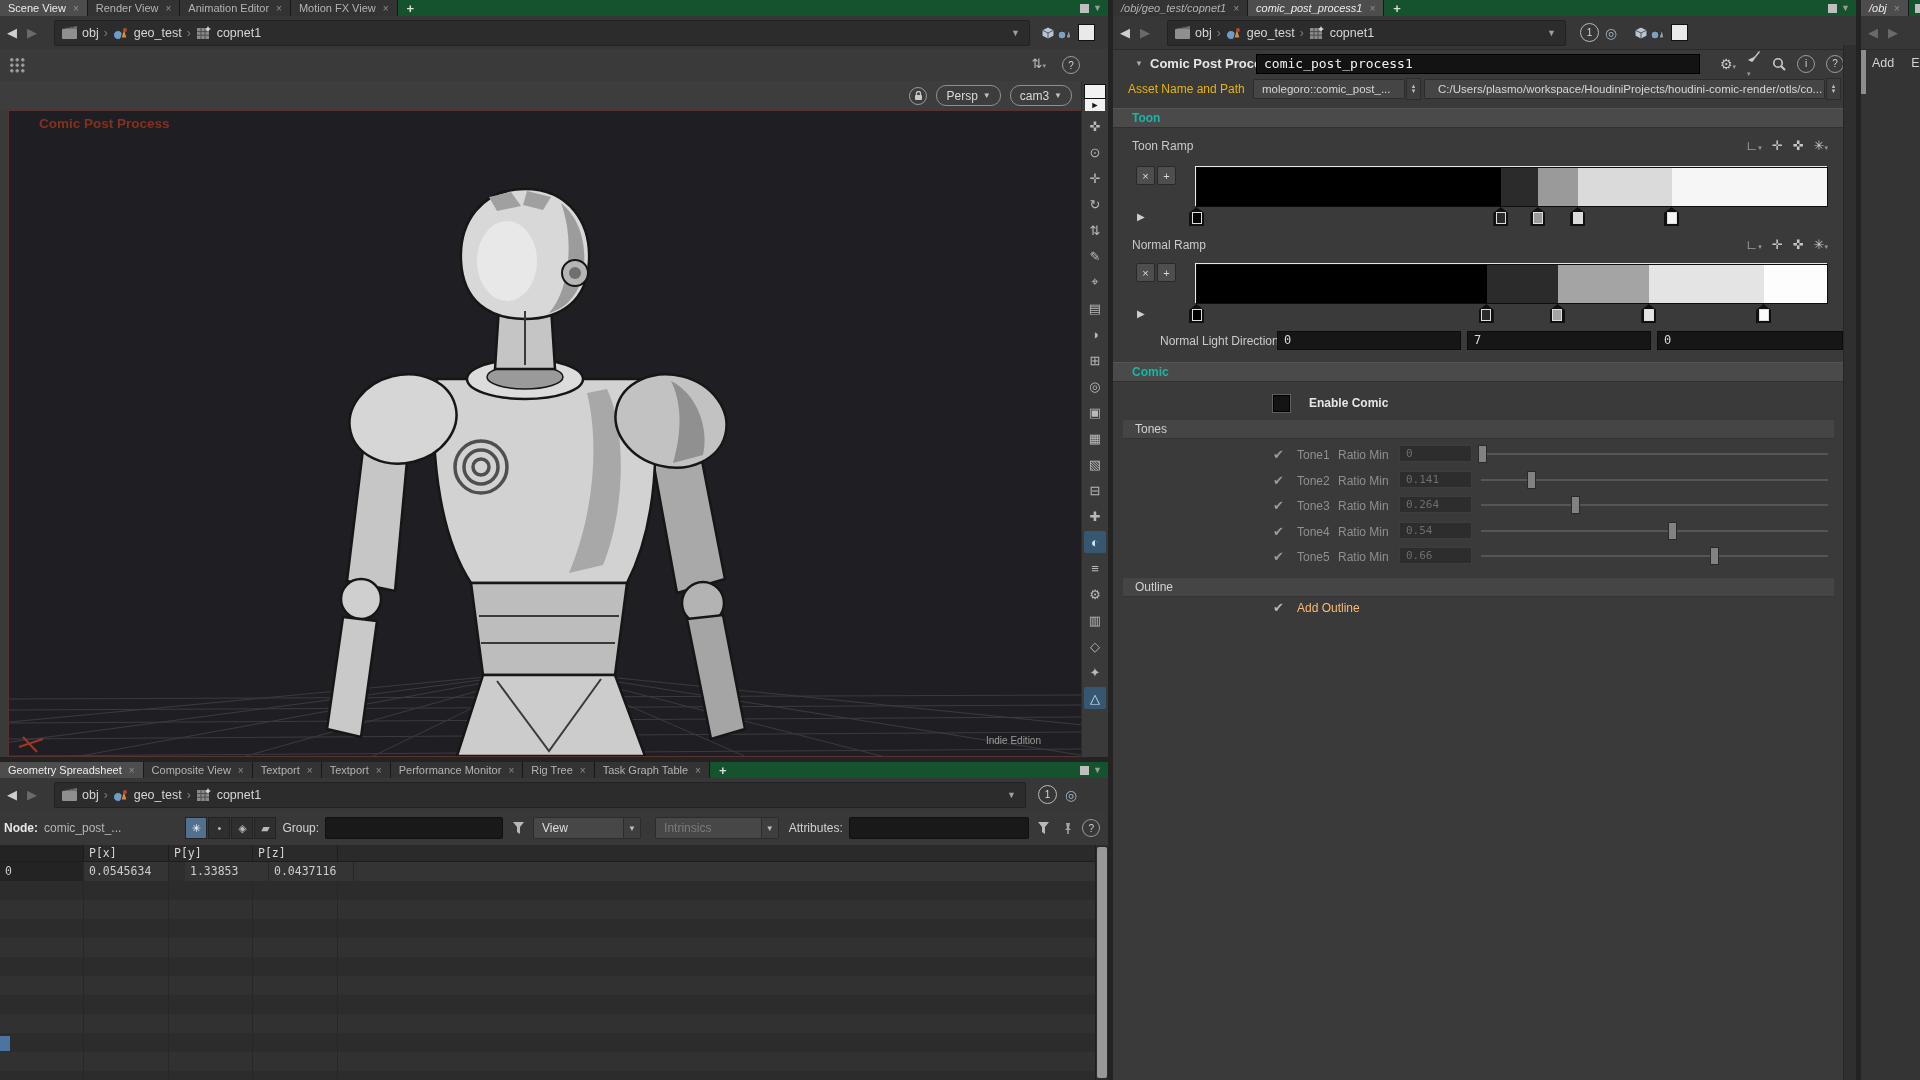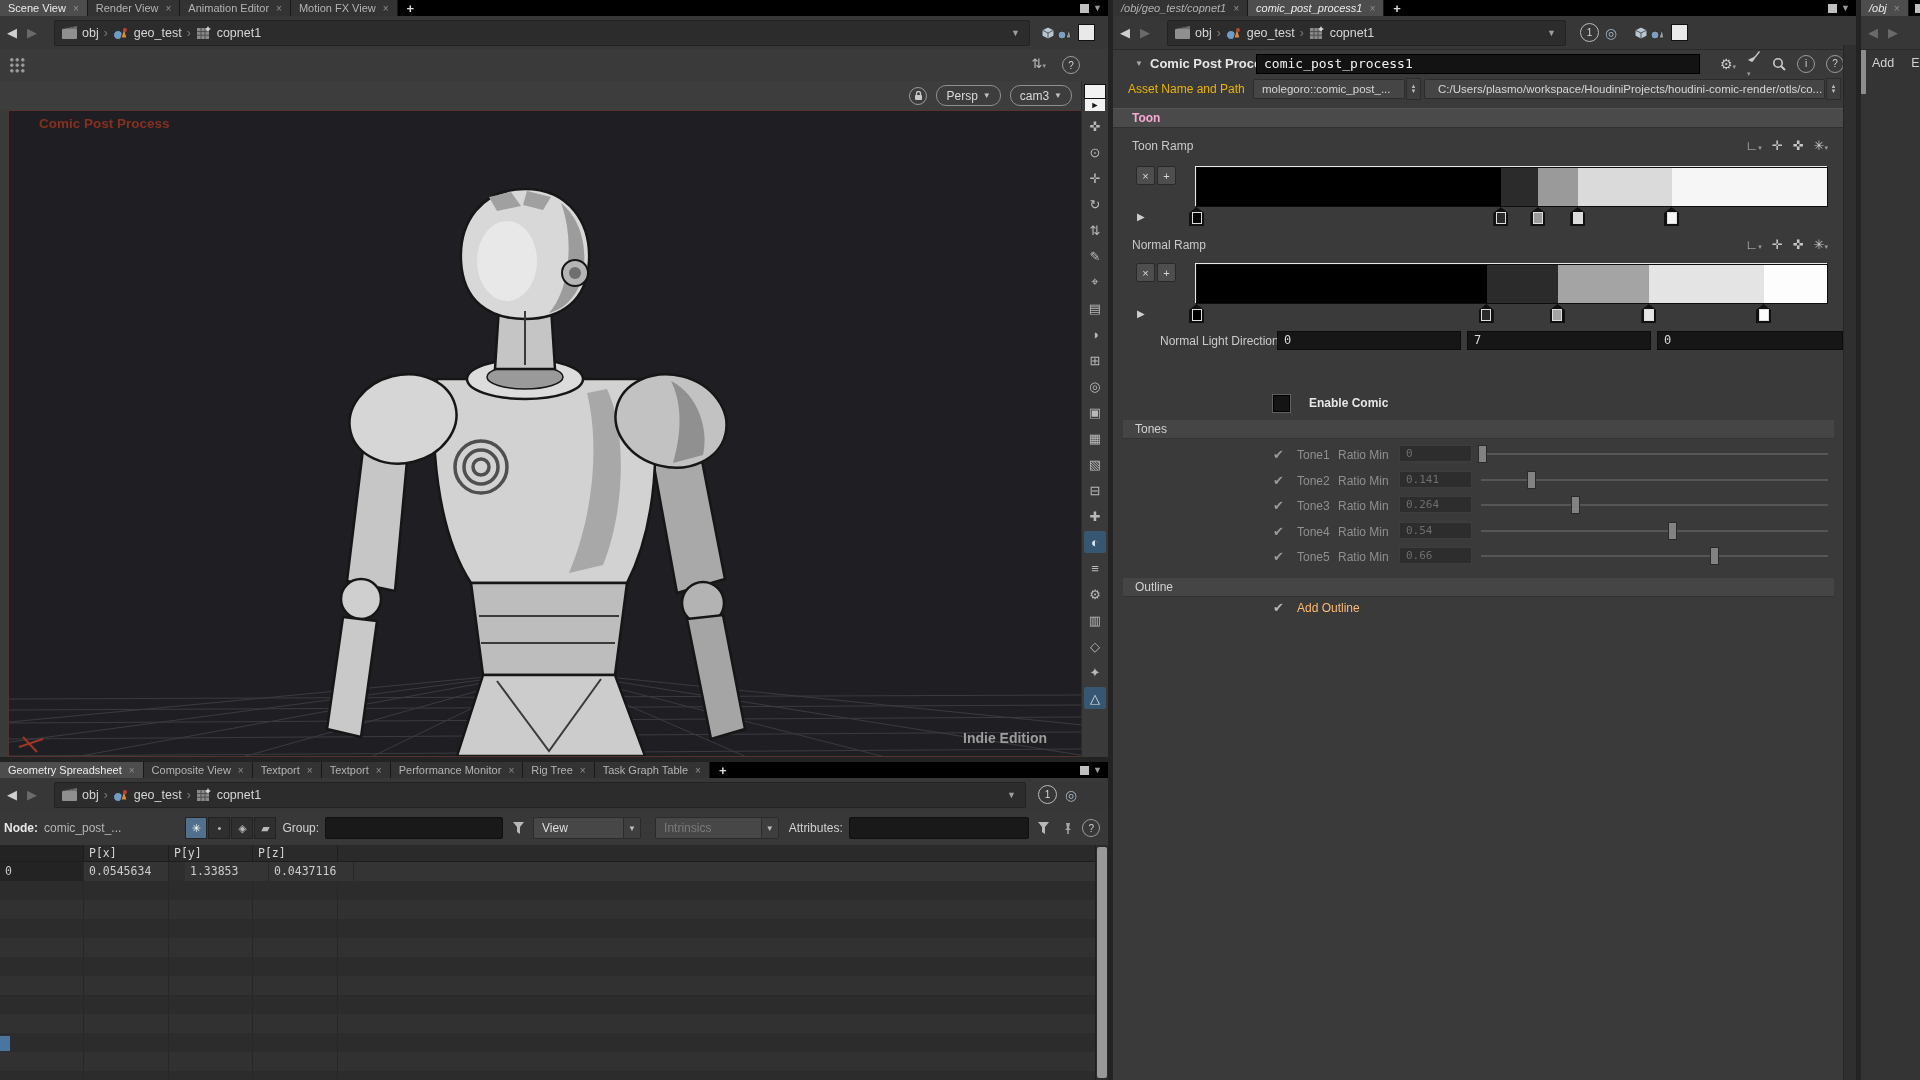--- a/index.html
+++ b/index.html
@@ -1,21 +1,21 @@
 <!DOCTYPE html>
 <html><head>
 <meta charset="utf-8">
 <style>
   html,body{margin:0;padding:0;background:#222;}
   #app{position:relative;width:1920px;height:1080px;overflow:hidden;
        font-family:"Liberation Sans",sans-serif;font-size:12px;color:#cfcfcf;
        background:#383838;-webkit-font-smoothing:antialiased;}
   .mono{font-family:"DejaVu Sans Mono",monospace;}
   
-  .tabbar{position:absolute;left:0;right:0;top:0;height:16px;background:#000000;display:flex;align-items:stretch;}
+  .tabbar{position:absolute;left:0;right:0;top:0;height:16px;background:#14532d;display:flex;align-items:stretch;}
   .tab{display:flex;align-items:center;gap:7px;padding:0 8px;background:#333;color:#b3b3b3;
        border-right:1px solid #181818;font-size:11px;white-space:nowrap;cursor:default;}
   .tab.active{background:#4d4d4d;color:#ececec;}
   .tab .tclose{color:#8f8f8f;font-size:10px;}
   .tab-plus{display:flex;align-items:center;padding:0 9px;color:#dcdcdc;font-size:13px;font-weight:bold;}
   .panectl{margin-left:auto;display:flex;align-items:center;gap:4px;padding:0 6px;color:#9a9a9a;font-size:9px;}
   .panectl .sq{width:9px;height:9px;background:#bfbfbf;}
   .toolbar{position:absolute;left:0;right:0;top:16px;height:33px;background:#373737;
            border-bottom:1px solid #2a2a2a;display:flex;align-items:center;}
   .navarrow{font-size:13px;padding:0 5px;color:#cfcfcf;}
@@ -38,21 +38,21 @@
   .dots-icon{position:absolute;left:9px;top:8px;width:17px;height:17px;
              background-image:radial-gradient(#a5a5a5 1.4px,transparent 1.6px);background-size:5.5px 5.5px;}
   #vp-header{position:absolute;left:0;right:26px;top:81px;height:29px;background:#3d3d3d;
              display:flex;align-items:center;justify-content:flex-end;gap:9px;padding-right:10px;}
   .pill{height:19px;border:1px solid #8f8f8f;border-radius:10px;display:flex;align-items:center;
         gap:5px;padding:0 9px;color:#d9d9d9;font-size:12px;}
   .pill .dd{font-size:8px;color:#c2c2c2;}
   #viewport{position:absolute;left:8px;top:110px;width:1074px;height:647px;background:#1f1f23;
             border:1px solid #573330;box-sizing:border-box;overflow:hidden;}
   #vp-title{position:absolute;left:30px;top:5px;color:#86301f;font-weight:bold;font-size:13.5px;}
-  #vp-watermark{position:absolute;right:34px;bottom:10px;color:#9c9c9c;font-size:14px;font-weight:bold;}
+  #vp-watermark{position:absolute;right:40px;bottom:10px;color:#9c9c9c;font-size:10px;}
   #vp-toolbar{position:absolute;right:0;top:81px;width:26px;bottom:0;background:#3a3a3a;border-left:1px solid #2c2c2c;
               display:flex;flex-direction:column;align-items:center;}
   #vp-toolbar .tswatch{width:20px;height:15px;background:#f2f2f2;margin-top:2px;}
   #vp-toolbar .texp{color:#161616;background:#f2f2f2;width:20px;height:12px;font-size:9px;line-height:12px;text-align:center;}
   .vptool{width:22px;height:22px;margin-top:4px;display:flex;align-items:center;justify-content:center;
           color:#b9b9b9;font-size:13px;border-radius:2px;}
   .vptool.active{background:#375672;color:#d9e6f2;}
   
   #bottom-pane{position:absolute;left:0;top:762px;width:1108px;height:318px;background:#353535;overflow:hidden;}
   #node-bar{position:absolute;left:0;right:0;top:49px;height:34px;background:#383838;display:flex;align-items:center;gap:6px;padding-left:4px;box-sizing:border-box;}
@@ -88,21 +88,21 @@
   #node-name{position:absolute;left:143px;width:444px;height:20px;background:#131313;border:1px solid #000;
              color:#f2f2f2;font-size:13px;padding:1px 0 0 7px;box-sizing:border-box;}
   #hdr-icons{position:absolute;left:607px;display:flex;gap:11px;align-items:center;color:#c9c9c9;font-size:14px;}
   #asset-row{position:absolute;left:0;right:12px;top:78px;height:22px;display:flex;align-items:center;}
   #asset-label{margin-left:15px;color:#eab308;}
   .btnfield{height:20px;background:#454545;border:1px solid #2c2c2c;border-radius:2px;color:#d6d6d6;
             font-size:11.5px;display:flex;align-items:center;padding:4px 8px;box-sizing:border-box;white-space:nowrap;overflow:hidden;}
   .spinner{width:13px;height:20px;background:#3e3e3e;border:1px solid #2c2c2c;display:flex;flex-direction:column;
            align-items:center;justify-content:center;font-size:6px;color:#bbb;line-height:5px;}
   .sec-header{position:absolute;left:0;right:0;height:20px;background:#4a4a4a;border-top:1px solid #555;
-              border-bottom:1px solid #303030;color:#f9a8d4;font-weight:bold;font-size:12px;
+              border-bottom:1px solid #303030;color:#14b8a6;font-weight:bold;font-size:12px;
               display:flex;align-items:center;padding-left:19px;box-sizing:border-box;}
   .sub-header{position:absolute;left:10px;right:22px;height:19px;background:#454545;border-bottom:1px solid #333;
               color:#d2d2d2;font-size:12px;display:flex;align-items:center;padding-left:12px;box-sizing:border-box;}
   .ramp-label{position:absolute;left:19px;color:#c9c9c9;}
   .ramp-icons{position:absolute;right:28px;display:flex;gap:10px;color:#c6c6c6;font-size:13px;}
   .xp-btns{position:absolute;left:23px;display:flex;gap:2px;}
   .xp-btn{width:17px;height:17px;background:#4e4e4e;border:1px solid #292929;color:#d9d9d9;
           display:flex;align-items:center;justify-content:center;font-size:11px;border-radius:2px;}
   .rampbar{position:absolute;left:83px;width:630px;height:38px;border:1px solid #0e0e0e;
            box-shadow:-1px -1px 0 #e8e8e8;display:flex;}
@@ -730,20 +730,21 @@
           <div class="mk-in" style="background: rgb(253, 253, 253);"></div>
         </div>
       </div>
     <span class="collapse-arrow" style="top:308px;">▶</span>
 
     <div style="position:absolute;left:47px;top:334px;color:#cbcbcb;">Normal Light Direction</div>
     <div class="pfield mono" style="left:164px;top:331px;width:184px;">0</div>
     <div class="pfield mono" style="left:354px;top:331px;width:184px;">7</div>
     <div class="pfield mono" style="left:544px;top:331px;width:186px;">0</div>
 
+    <div class="sec-header" style="top:362px;">Comic</div>
     <div class="checkbox" style="left:159px;top:394px;"></div>
     <div style="position:absolute;left:184px;top:396px;font-weight:bold;color:#e6e6e6;margin-left:12px;">Enable Comic</div>
 
     <div class="sub-header" style="top:420px;">Tones</div>
     <div id="tone-rows">
         <div class="tone-row" style="top: 443px;">
           <span class="tone-check">✔</span>
           <span class="tone-name">Tone1</span>
           <span class="tone-ratio">Ratio Min</span>
           <div class="tone-field mono">0</div>

